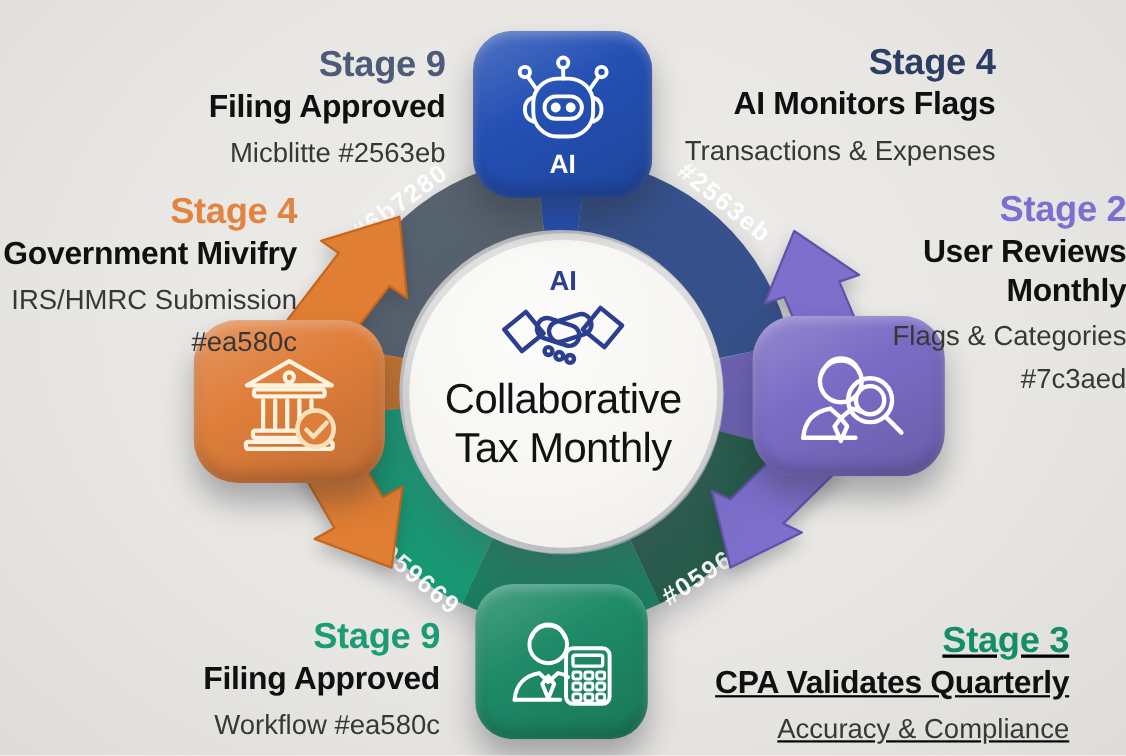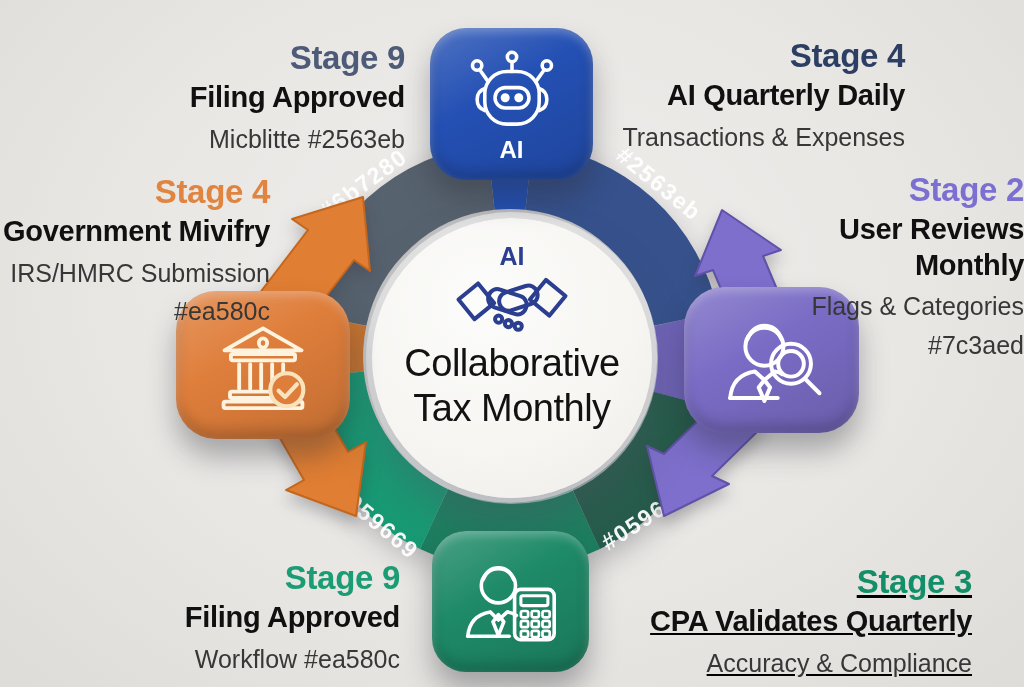--- a/index.html
+++ b/index.html
@@ -168,21 +168,21 @@
   </div>
 
   <div class="stage-block blk-tl">
     <div class="stage-label" style="color: rgb(77, 91, 120);">Stage 9</div>
     <div class="stage-title">Filing Approved</div>
     <div class="stage-sub">Micblitte #2563eb</div>
   </div>
 
   <div class="stage-block blk-tr">
     <div class="stage-label" style="color: rgb(44, 62, 99);">Stage 4</div>
-    <div class="stage-title">AI Quarterly Daily</div>
+    <div class="stage-title">AI Monitors Flags</div>
     <div class="stage-sub">Transactions &amp; Expenses</div>
   </div>
 
   <div class="stage-block blk-r">
     <div class="stage-label" style="color: rgb(123, 111, 210);">Stage 2</div>
     <div class="stage-title">User Reviews Monthly</div>
     <div class="stage-sub">Flags &amp; Categories</div>
     <div class="stage-sub">#7c3aed</div>
   </div>
 

